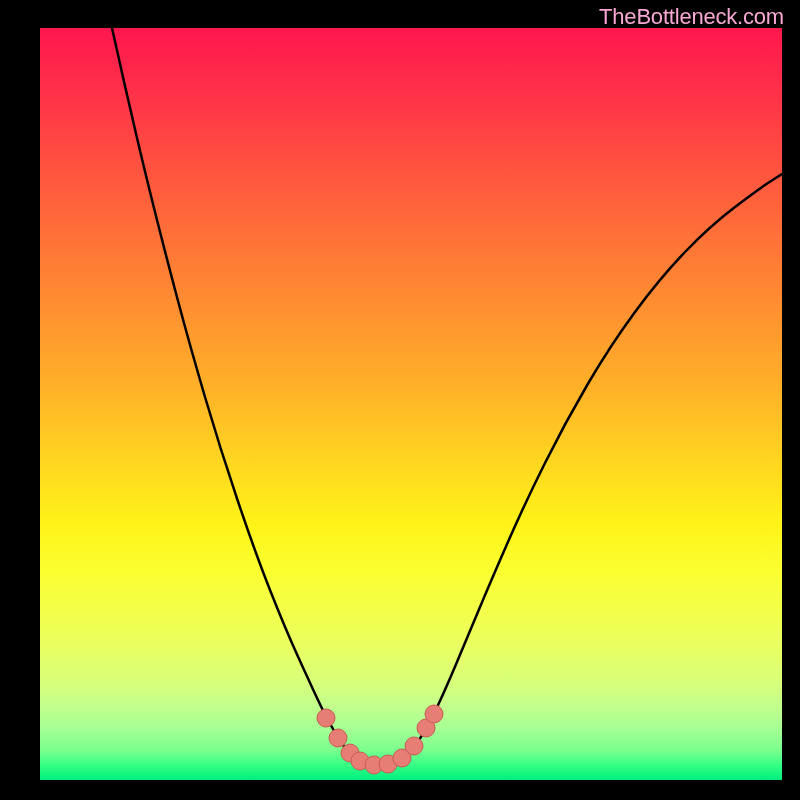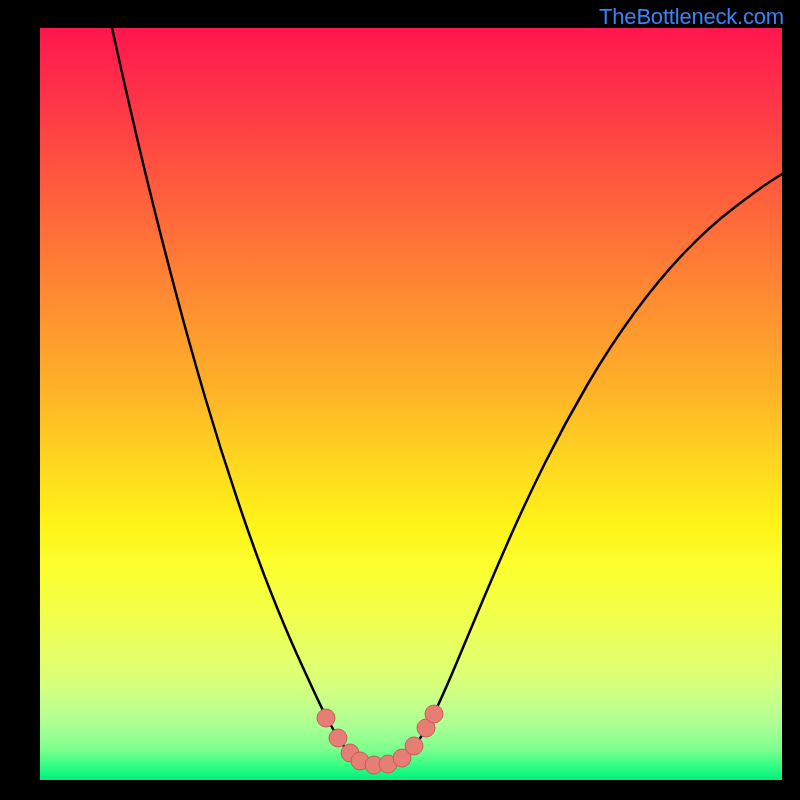--- a/index.html
+++ b/index.html
@@ -42,21 +42,21 @@
       #a8ff94 93%,
       #7cff8e 96%,
       #36ff84 98%,
       #00ef7f 100%
     );
   }
   .watermark {
     position: absolute;
     top: 4px;
     right: 16px;
-    color: #3b82f6;
+    color: #f9a8d4;
     font-size: 22px;
     font-weight: 400;
     letter-spacing: -0.2px;
     user-select: none;
   }
   svg.curve {
     position: absolute;
     left: 0;
     top: 0;
     width: 100%;

